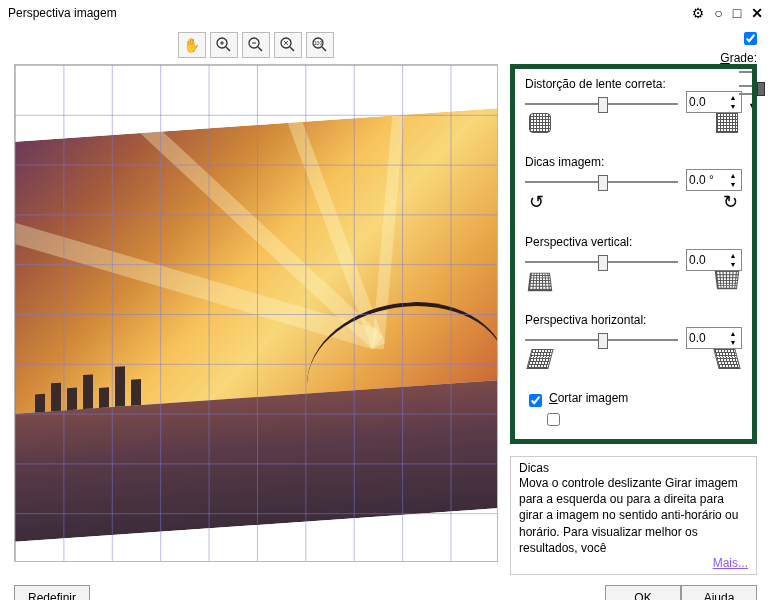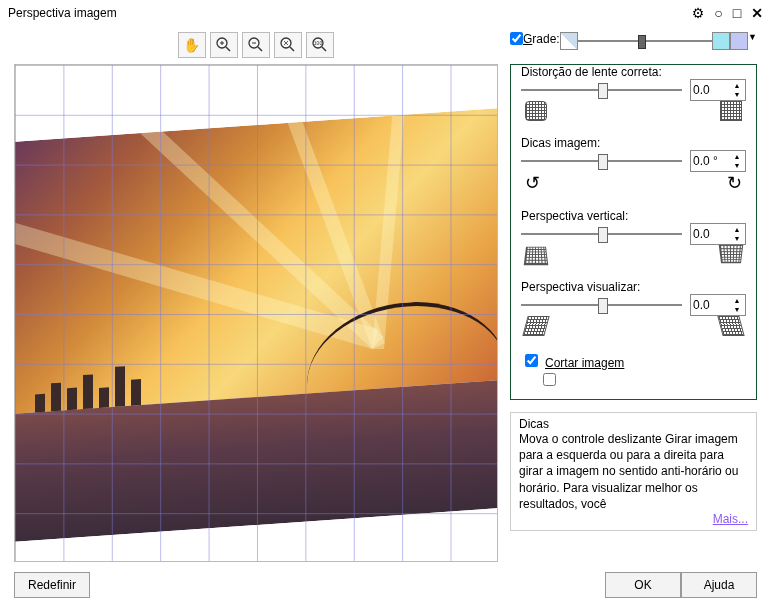--- a/index.html
+++ b/index.html
@@ -104,39 +104,39 @@
       linear-gradient(to bottom, rgba(120,120,220,0.5) 1px, transparent 1px);
     background-size: 48.4px 49.8px;
   }
   .right {
     flex: 1;
     display: flex;
     flex-direction: column;
     gap: 6px;
   }
   .grid-row {
-    display:flex; align-items:flex-start; height:26px;
+    display:flex; align-items:flex-end; gap:6px; height:26px;flex-direction:column;
   }
   .grid-row input[type=checkbox] { margin:0; }
   .swatch {
     width:18px; height:18px; border:1px solid #888;
   }
   .sw1 { background: linear-gradient(45deg,#fff 50%,#cde 50%); }
   .sw2 { background:#9fe6f2; }
   .sw3 { background:#c2c8f5; }
   .hslider-wide { flex:1; height:18px; position:relative; }
   .hslider-wide::before { content:""; position:absolute; left:0; right:0; top:8px; height:2px; background:#888; }
   .hslider-wide .thumb { position:absolute; top:3px; width:8px; height:14px; background:#666; border:1px solid #333; }
 
   .panel {
-    border:1px solid #14532d; padding:0 10px 10px 10px;
-    display:flex; flex-direction:column; gap:15px;
+    border:5px solid #14532d; padding:8px 10px 10px 10px;
+    display:flex; flex-direction:column; gap:22px;
   }
   .section-label { font-size:12px; }
-  .ctrl-row { display:flex; align-items:center; gap:8px; }
+  .ctrl-row { display:flex; align-items:flex-end; gap:8px; }
   .slider {
     flex:1; height:18px; position:relative;
   }
   .slider::before { content:""; position:absolute; left:0; right:0; top:8px; height:2px; background:#888; }
   .slider .mid { position:absolute; left:50%; top:4px; width:1px; height:12px; background:#888; }
   .slider .thumb { position:absolute; top:2px; width:10px; height:16px; background:#f0f0f0; border:1px solid #666; }
   .spin {
     width:56px; height:22px; border:1px solid #888; display:flex; align-items:center;
   }
   .spin input {
@@ -146,21 +146,21 @@
   .spin .arrows span { font-size:7px; line-height:9px; text-align:center; cursor:pointer; }
   .icon-pair { display:flex; justify-content:space-between; padding: 0 4px; }
   .icon-box {
     width:22px; height:20px; border:1px solid #555; background:repeating-linear-gradient(0deg,#555 0 1px,transparent 1px 3px),repeating-linear-gradient(90deg,#555 0 1px,transparent 1px 3px);
   }
   .skew-left { transform: skewX(-15deg); }
   .skew-right { transform: skewX(15deg); }
   .skew-top { transform: perspective(40px) rotateX(25deg); }
   .skew-bot { transform: perspective(40px) rotateX(-25deg); }
   .rot-icons { display:flex; justify-content:space-between; padding:0 4px; font-size:18px; }
-  .check-row { display:flex; align-items:flex-end; gap:4px;text-decoration:underline; }
+  .check-row { display:flex; align-items:flex-start; gap:4px; }
   .check-row.indent { margin-left:18px; }
   .tips {
     border:1px solid #ccc; padding:4px 8px; position:relative; margin-top:6px;
   }
   .tips-body { font-size:12px; line-height:1.35; }
   .more { text-align:right; color:#8b5cf6; text-decoration:underline; cursor:pointer; }
   .footer {
     display:flex; justify-content:space-between; align-items:center;
     padding: 10px 14px 12px 14px;
   }
@@ -315,21 +315,21 @@
               </div>
           </div>
         </div>
         <div class="icon-pair">
           <div class="icon-box skew-top"></div>
           <div class="icon-box skew-bot"></div>
         </div>
       </div>
 
       <div>
-        <div class="section-label">Perspectiva visualizar:</div>
+        <div class="section-label">Perspectiva horizontal:</div>
         <div class="ctrl-row">
           <div class="slider">
               <div class="mid"></div>
               <div class="thumb" style="left:48%"></div>
             </div>
           <div class="spin">
             <input value="0.0" style="">
             <div class="arrows">
                 <span>▲</span>
                 <span>▼</span>

